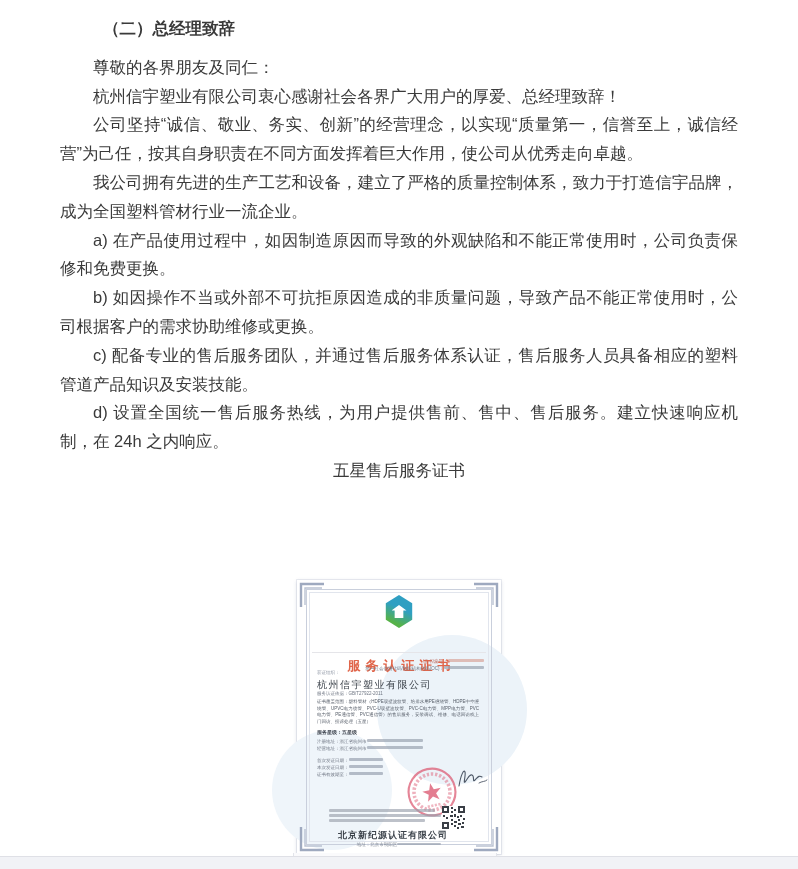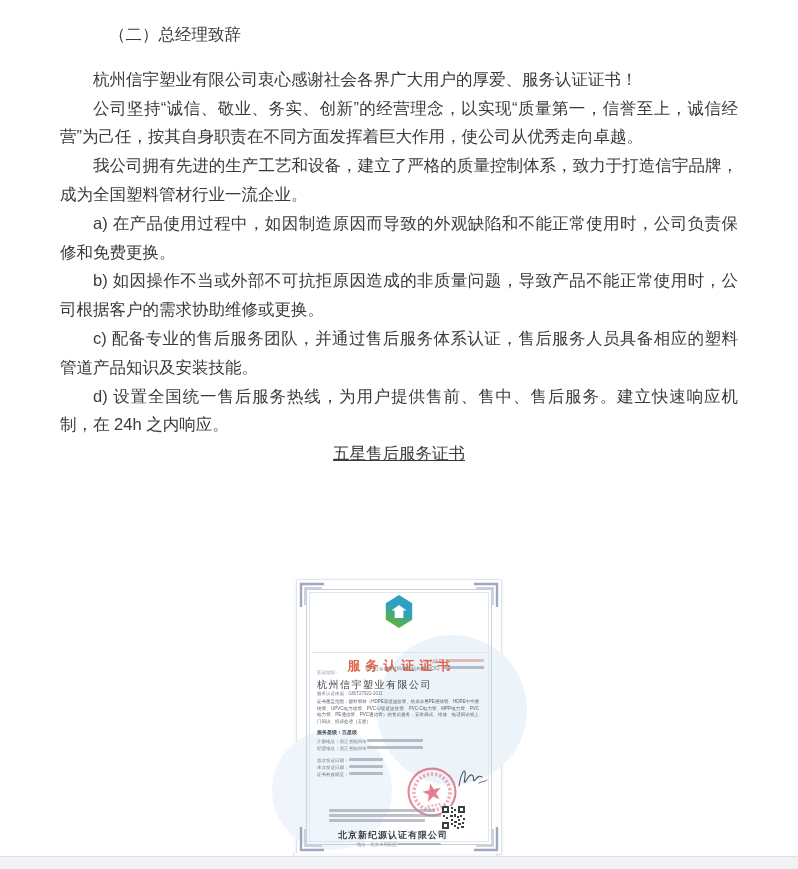--- a/index.html
+++ b/index.html
@@ -8,24 +8,24 @@
     background:#ffffff;
     font-family:"Liberation Sans","DejaVu Sans",sans-serif;
     color:#3a3a3a;
   }
   
   .doc{
     position:absolute;left:60px;top:4px;width:678px;
     font-size:16.5px;line-height:28.8px;text-align:justify;
   }
   .doc .para{margin:0;text-indent:2em;}
-  .doc .heading{margin:16px;text-indent:2em;}
+  .doc .heading{margin:10px;text-indent:2em;font-weight:bold;}
   .caption{
     margin:0;text-align:center;text-indent:0;
-    font-size:16.5px;line-height:28.8px;text-decoration:underline;
+    font-size:16.5px;line-height:28.8px;
   }
   
   .cert-wrap{position:absolute;left:0;top:580px;width:798px;display:flex;justify-content:center;}
   .cert{
     position:relative;width:204px;height:274px;background:#ffffff;
     box-shadow:0 1px 4px rgba(90,100,130,.22), 0 0 0 1px #eceef3;
   }
   .cert::after{ 
     content:"";position:absolute;left:-4px;right:4px;bottom:-4px;height:4px;
     background:#fafafc;border:1px solid #e2e4ea;border-top:none;
@@ -78,21 +78,22 @@
     position:absolute;left:0;right:0;bottom:0;height:12px;
     background:#f1f2f6;border-top:1px solid #dfe0e6;
   }
 </style>
 </head>
 <body>
 
 <div class="doc">
   <p class="heading">（二）总经理致辞</p>
   <div>
-      <p class="para">杭州信宇塑业有限公司衷心感谢社会各界广大用户的厚爱、服务认证证书！</p>
+      <p class="para">尊敬的各界朋友及同仁：</p>
+      <p class="para">杭州信宇塑业有限公司衷心感谢社会各界广大用户的厚爱、总经理致辞！</p>
       <p class="para">公司坚持“诚信、敬业、务实、创新”的经营理念，以实现“质量第一，信誉至上，诚信经营”为己任，按其自身职责在不同方面发挥着巨大作用，使公司从优秀走向卓越。</p>
       <p class="para">我公司拥有先进的生产工艺和设备，建立了严格的质量控制体系，致力于打造信宇品牌，成为全国塑料管材行业一流企业。</p>
       <p class="para">a) 在产品使用过程中，如因制造原因而导致的外观缺陷和不能正常使用时，公司负责保修和免费更换。</p>
       <p class="para">b) 如因操作不当或外部不可抗拒原因造成的非质量问题，导致产品不能正常使用时，公司根据客户的需求协助维修或更换。</p>
       <p class="para">c) 配备专业的售后服务团队，并通过售后服务体系认证，售后服务人员具备相应的塑料管道产品知识及安装技能。</p>
       <p class="para">d) 设置全国统一售后服务热线，为用户提供售前、售中、售后服务。建立快速响应机制，在 24h 之内响应。</p>
     </div>
   <p class="caption">五星售后服务证书</p>
 </div>
 

